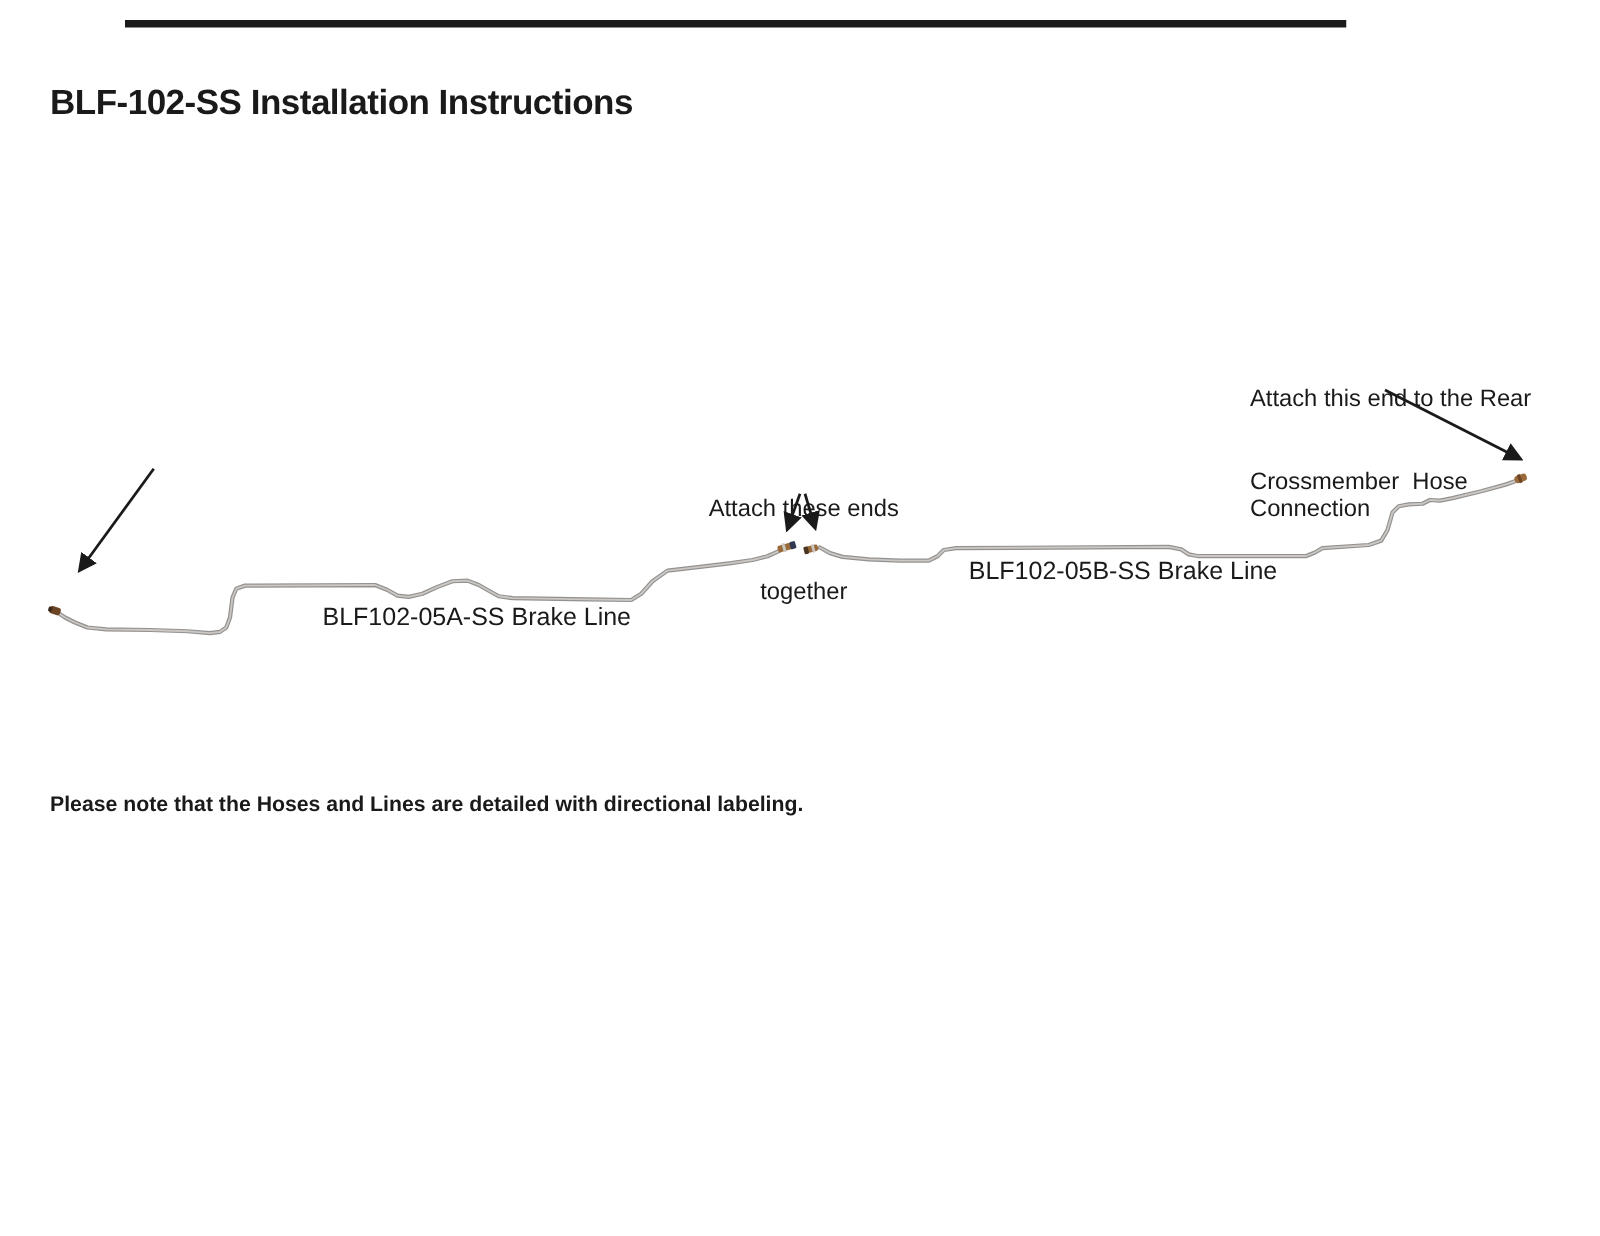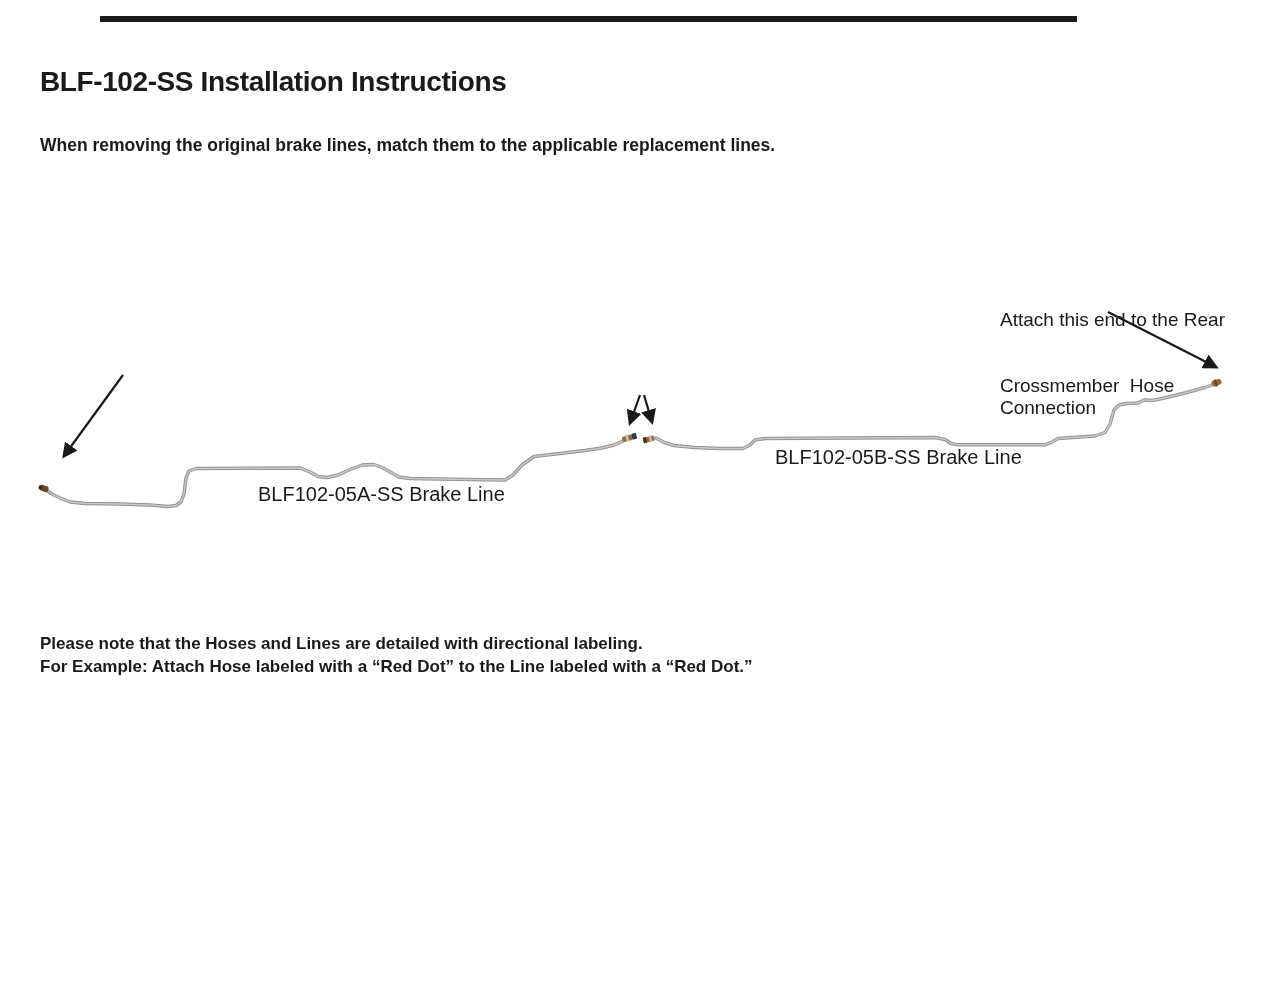--- a/index.html
+++ b/index.html
@@ -63,21 +63,20 @@
 </head>
 <body>
 
 <div class="page">
 
   <div class="top-bar"></div>
 
   <h1 class="doc-title">BLF-102-SS Installation Instructions</h1>
 
   <div class="intro">
-    <div>When removing the original brake lines, match them to the applicable replacement lines.</div>
   </div>
 
   <svg class="diagram-svg" viewBox="0 0 1280 989" xmlns="http://www.w3.org/2000/svg">
     <defs>
       <marker id="ah" markerWidth="7" markerHeight="7" refX="5.6" refY="3.5" orient="auto" markerUnits="strokeWidth">
         <path d="M0,0 L7,3.5 L0,7 Z" fill="var(--arrow)"></path>
       </marker>
     </defs>
 
     <g>
@@ -114,27 +113,30 @@
 
     <g stroke="var(--arrow)" stroke-width="2.2" fill="none">
       <line x1="123" y1="359" x2="64" y2="440" marker-end="url(#ah)"></line>
       <line x1="640" y1="379" x2="630" y2="407" marker-end="url(#ah)"></line>
       <line x1="644" y1="379" x2="652" y2="406" marker-end="url(#ah)"></line>
       <line x1="1108" y1="296" x2="1216" y2="351" marker-end="url(#ah)"></line>
     </g>
   </svg>
 
 
+  <div class="callout callout-middle">
+    <div>Attach these ends</div>
+    <div>together</div>
+  </div>
 
   <div class="callout callout-rear">
     <div>Attach this end to the Rear</div>
     <div>Crossmember  Hose Connection</div>
   </div>
 
   <div class="part-label label-a">BLF102-05A-SS Brake Line</div>
   <div class="part-label label-b">BLF102-05B-SS Brake Line</div>
 
   <div class="footer-note">
     <div>Please note that the Hoses and Lines are detailed with directional labeling.</div>
-    <div>For Example: Attach Hose labeled with a “Red Dot” to the Line labeled with a “Red Dot.”</div>
   </div>
 
 </div>
 
 </body></html>

